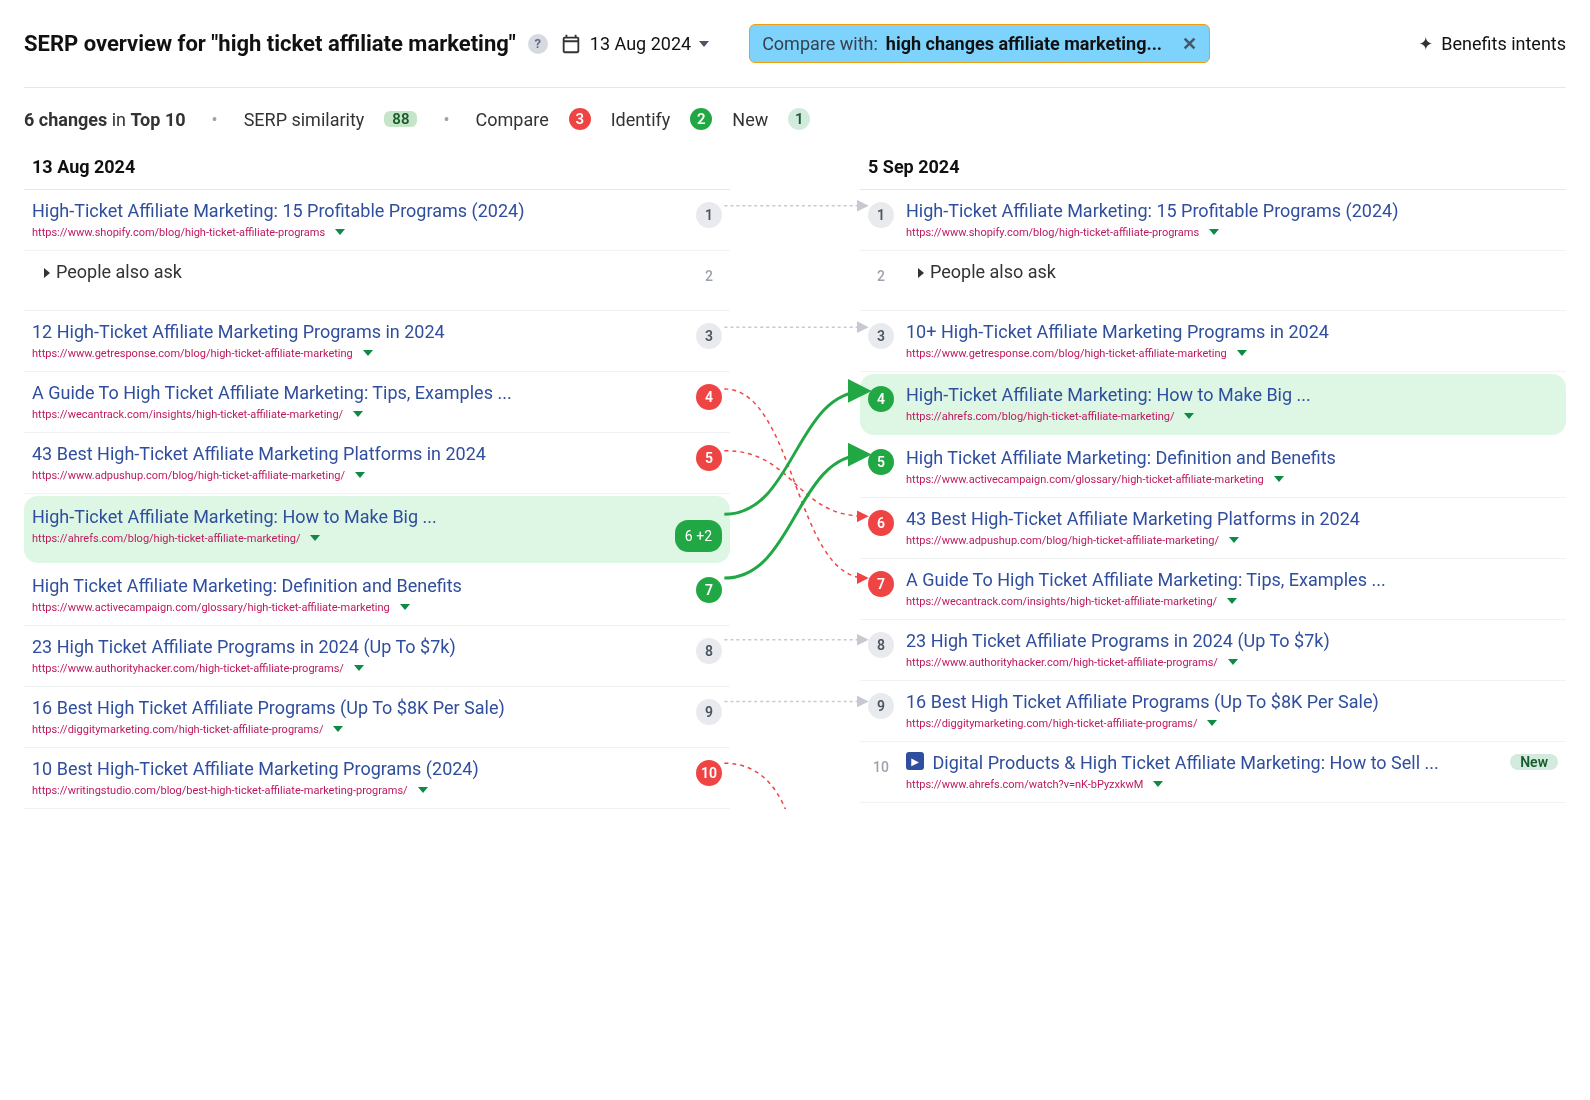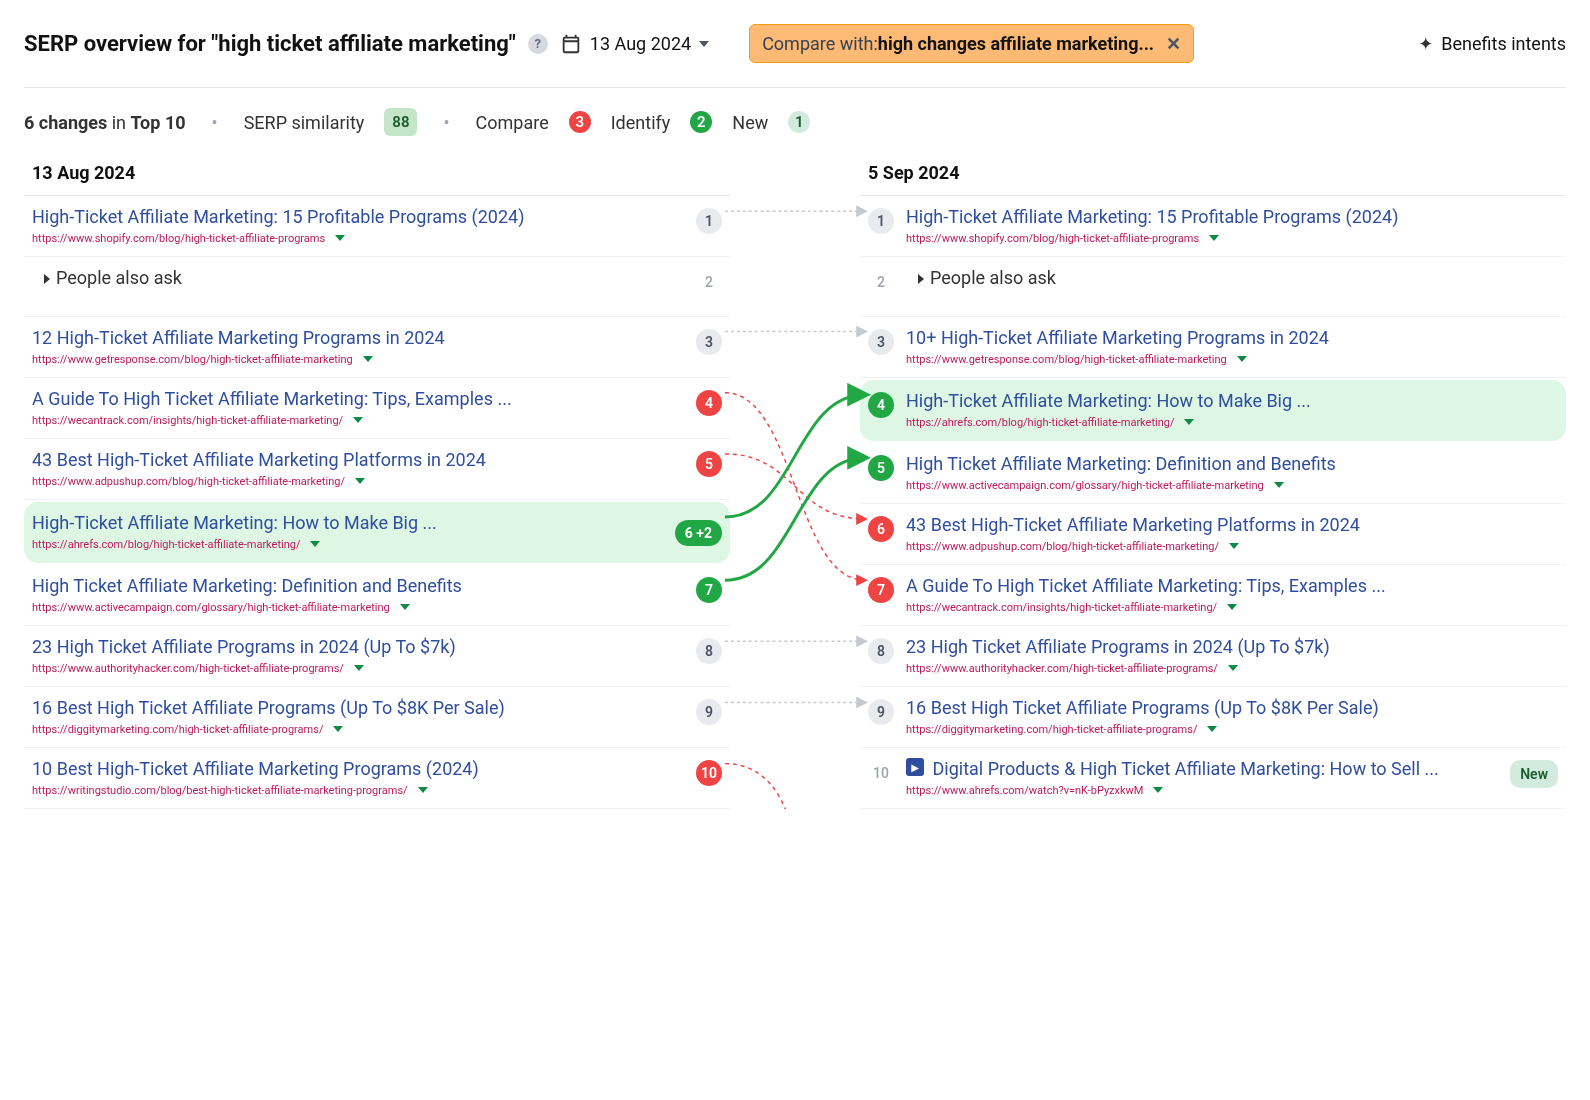--- a/index.html
+++ b/index.html
@@ -50,21 +50,22 @@
   .caret {
     width: 0; height: 0;
     border-left: 5px solid transparent;
     border-right: 5px solid transparent;
     border-top: 6px solid #4b5563;
     display: inline-block;
   }
   .compare-chip {
     display: inline-flex;
     align-items: center;
-    background: #fdba74;
+    gap: 8px;
+    background: #7dd3fc;
     border: 1px solid #f59e0b;
     border-radius: 6px;
     padding: 8px 12px;
     font-size: 18px;
     color: #374151;
     margin-left: 28px;
   }
   .compare-chip .close {
     margin-left: 12px;
     font-size: 18px;
@@ -98,21 +99,21 @@
   .stats-row .bold { font-weight: 700; }
   .bullet-sep {
     color: #9ca3af;
     margin: 0 6px;
   }
   .badge {
     display: inline-flex;
     align-items: center;
     justify-content: center;
     min-width: 24px;
-    height: 28px;
+    height: 16px;
     padding: 0 8px;
     border-radius: 6px;
     font-size: 15px;
     font-weight: 600;
   }
   .badge.sim { background: #c4e5c8; color: #195b2d; }
   .badge.declined { background: #ef4444; color: #fff; border-radius: 50%; min-width: 22px; height: 22px; padding: 0; }
   .badge.improved { background: #22a745; color: #fff; border-radius: 50%; min-width: 22px; height: 22px; padding: 0; }
   .badge.new { background: #d3eadf; color: #195b2d; border-radius: 50%; min-width: 22px; height: 22px; padding: 0; }
   .badge.newlabel { background: #d3eadf; color: #195b2d; border-radius: 10px; font-size: 14px; padding: 2px 10px; }
@@ -207,30 +208,30 @@
     font-size: 14px;
     font-weight: 600;
     flex-shrink: 0;
     margin-top: 2px;
   }
   .num.gray { background: #e9eaee; color: #4b5563; }
   .num.red { background: #ef4444; color: #fff; }
   .num.green { background: #22a745; color: #fff; }
   .num.text { background: transparent; color: #9ca3af; font-weight: 500; border-radius: 0; }
   .num-pill {
-    height: 26px;
+    height: 32px;
     border-radius: 13px;
     background: #22a745;
     color: #fff;
     font-size: 14px;
-    font-weight: 700;
+    font-weight: 400;
     display: inline-flex;
     align-items: center;
     padding: 0 10px;
-    margin-top: 8px;
+    margin-top: 14px;
     flex-shrink: 0;
   }
   .left .num, .left .num-pill { order: 2; }
   .left .content { order: 1; }
   .right .num { order: 1; }
   .right .content { order: 2; }
   .right .side-badge { order: 3; margin-top: 2px; }
   .right .num.text { text-align: right; }
 
   .feature-row {

